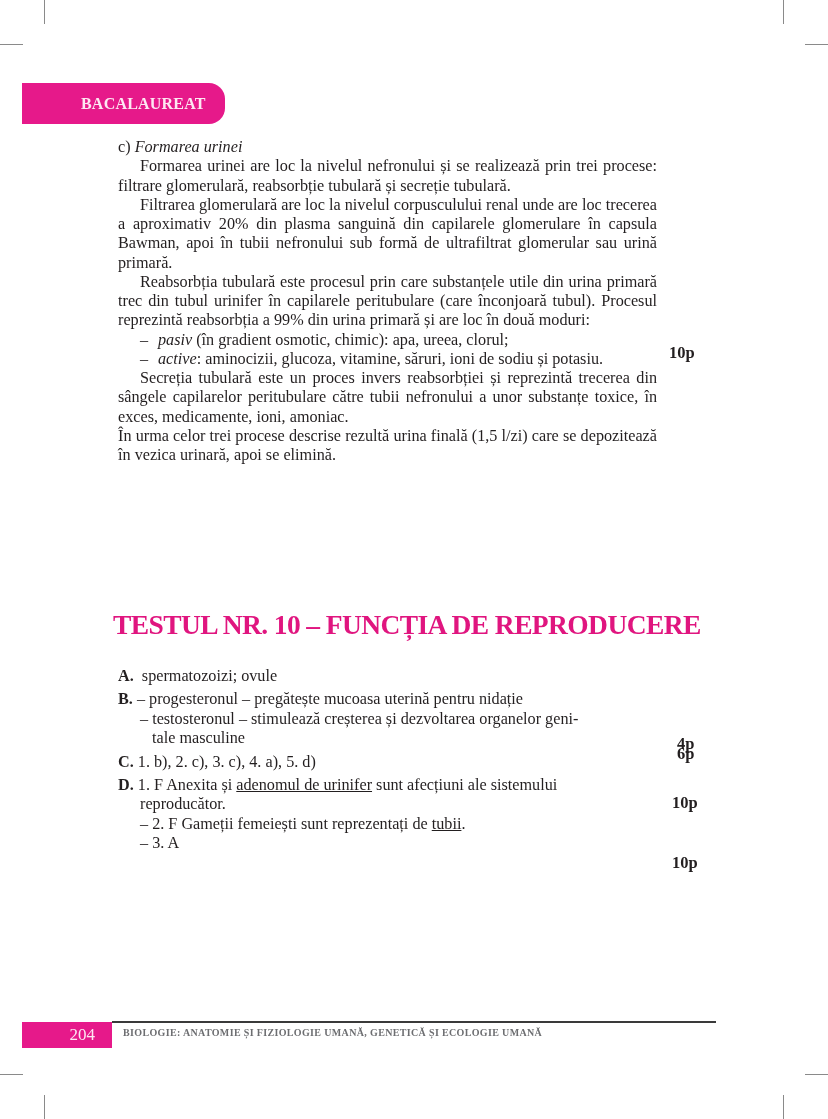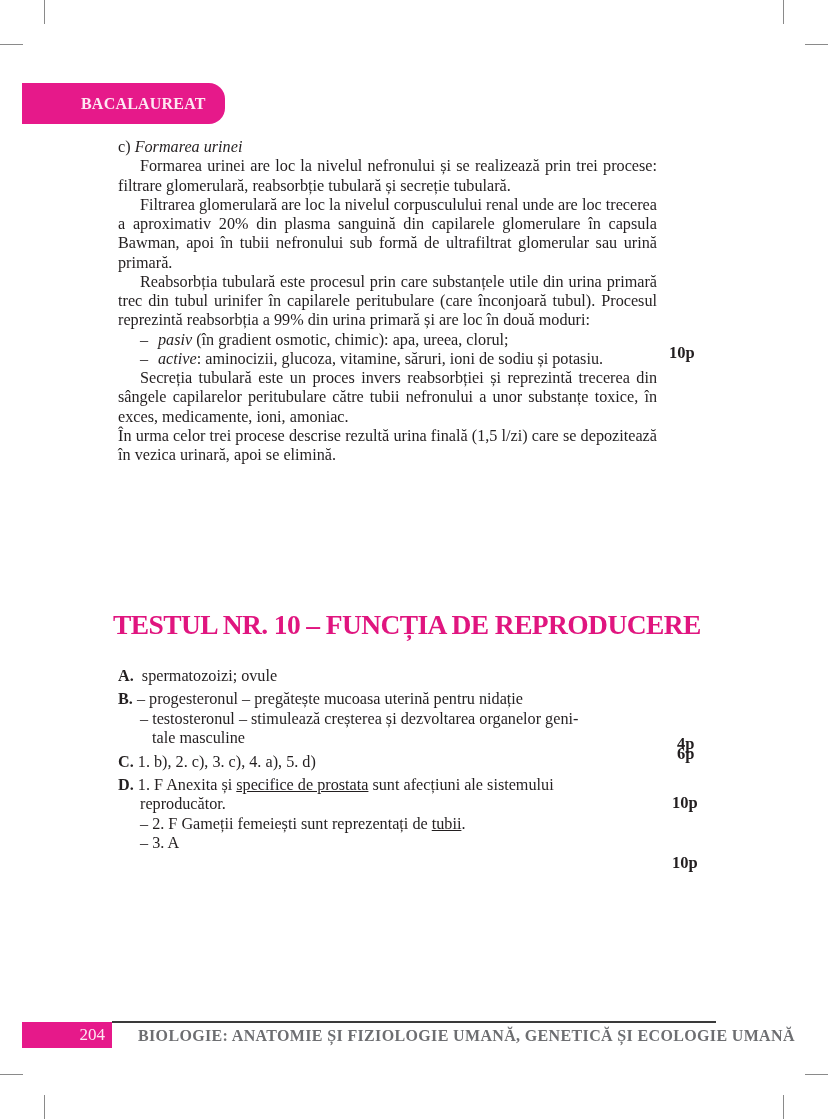--- a/index.html
+++ b/index.html
@@ -51,25 +51,25 @@
   .answers .sub { padding-left:22px; white-space:nowrap; }
   .answers .sub2 { padding-left:22px; white-space:nowrap; }
   .u { text-decoration:underline; }
 
   .footer-line {
     position:absolute; left:112px; top:1021px; width:604px; height:2px; background:#3a3a3a;
   }
   .page-box {
     position:absolute; left:22px; top:1022px; width:90px; height:26px;
     background:#e6198a; color:#fde7f2; font-size:17px;
-    display:flex; align-items:center; justify-content:flex-end; padding-right:7px; box-sizing:border-box;
+    display:flex; align-items:center; justify-content:flex-end; padding-right:17px; box-sizing:border-box;
   }
   .footer-text {
-    position:absolute; left:138px; top:1027px;
-    font-size:16px; font-weight:bold; color:#6d6e71; letter-spacing:0.35px; white-space:nowrap;
+    position:absolute; left:123px; top:1027px;
+    font-size:10px; font-weight:bold; color:#6d6e71; letter-spacing:0.35px; white-space:nowrap;
   }
 </style>
 </head>
 <body>
 
 <div class="crop v" style="left:44px;top:0;"></div>
 <div class="crop h" style="left:0;top:44px;"></div>
 <div class="crop v" style="left:783px;top:0;"></div>
 <div class="crop h" style="left:805px;top:44px;"></div>
 <div class="crop h" style="left:0;top:1074px;"></div>
@@ -112,21 +112,21 @@
     <div class="line"><span class="lbl">B.</span> <span>– progesteronul – pregătește mucoasa uterină pentru nidație</span></div>
     <div class="sub">– testosteronul – stimulează creșterea și dezvoltarea organelor geni-</div>
     <div class="sub2" style="padding-left:34px;">tale masculine</div>
   </div>
 
   <div class="item">
     <span class="lbl">C.</span> <span>1. b), 2. c), 3. c), 4. a), 5. d)</span>
   </div>
 
   <div class="item">
-    <div class="line"><span class="lbl">D.</span> <span>1. F Anexita și </span><span class="u">specifice de prostata</span><span> sunt afecțiuni ale sistemului</span></div>
+    <div class="line"><span class="lbl">D.</span> <span>1. F Anexita și </span><span class="u">adenomul de urinifer</span><span> sunt afecțiuni ale sistemului</span></div>
     <div class="sub">reproducător.</div>
     <div class="sub"><span>– 2. F Gameții femeiești sunt reprezentați de </span><span class="u">tubii</span><span>.</span></div>
     <div class="sub">– 3. A</div>
   </div>
 </div>
 
 <div class="pts" style="left:677px;top:694px;margin-top:40px;">4p</div>
 <div class="pts" style="left:677px;top:744px;">6p</div>
 <div class="pts" style="left:672px;top:793px;">10p</div>
 <div class="pts" style="left:672px;top:853px;">10p</div>

